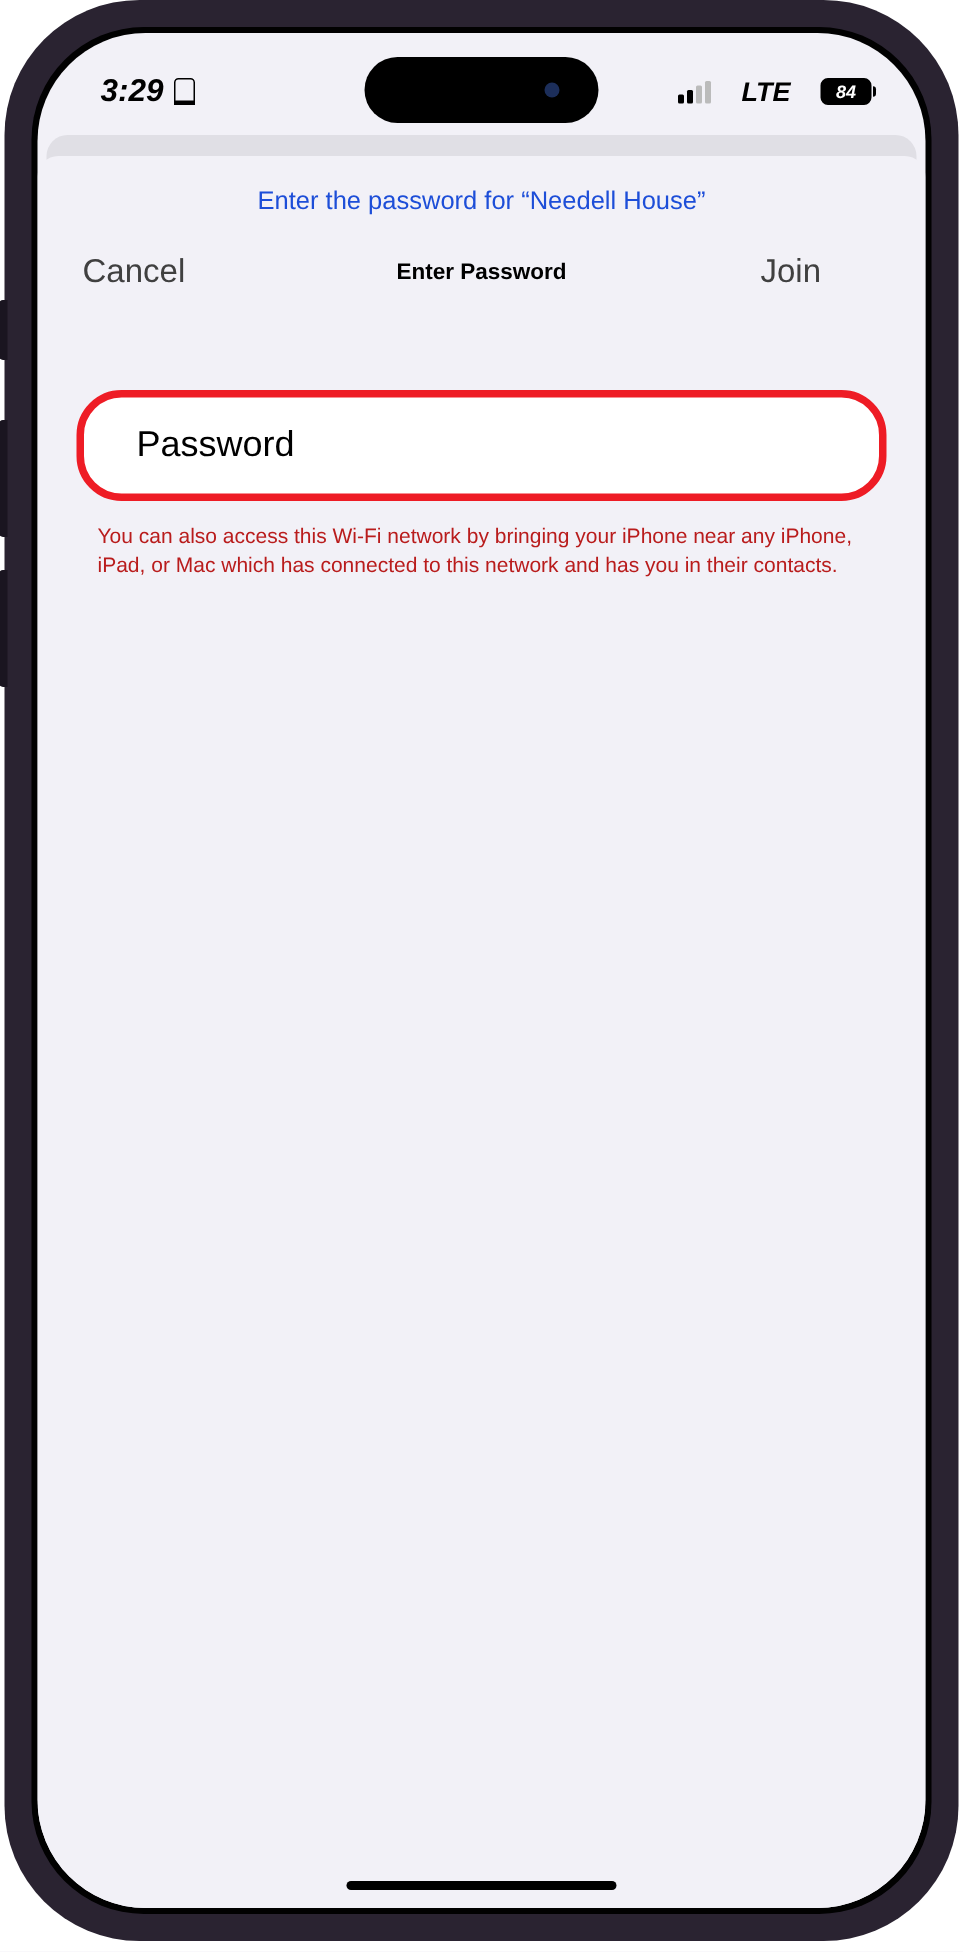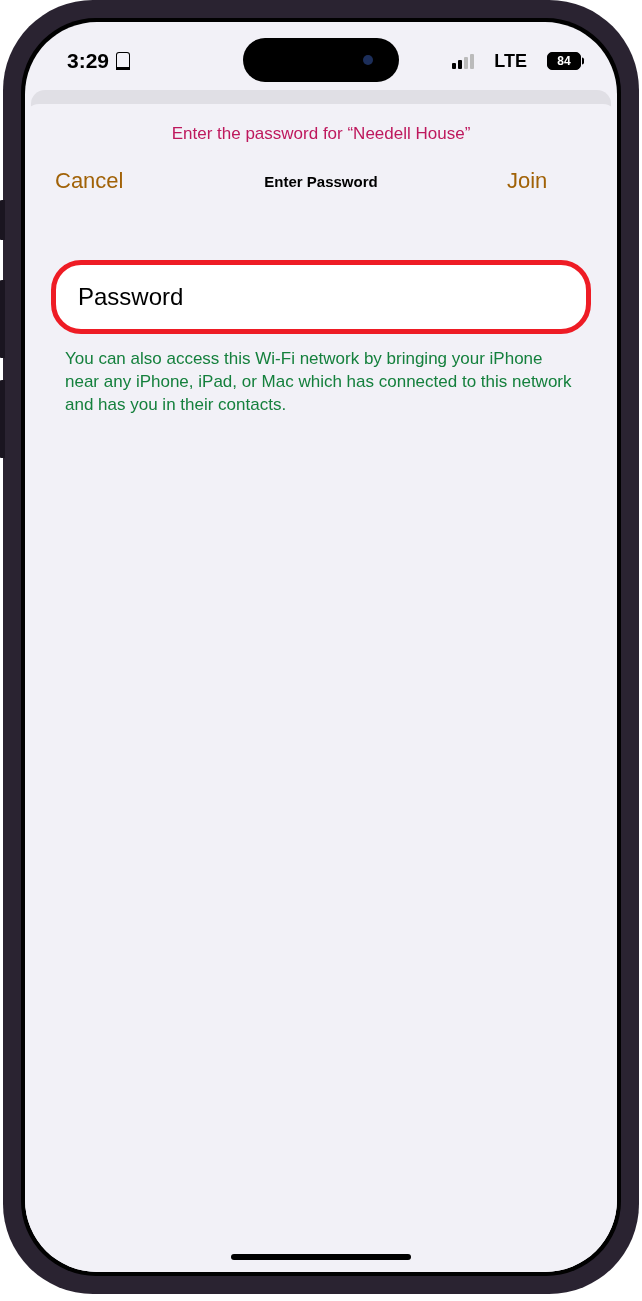--- a/index.html
+++ b/index.html
@@ -63,20 +63,21 @@
       border-radius: 50%;
     }
     .status-bar {
       display: flex;
       justify-content: space-between;
       align-items: center;
       padding: 20px 36px 0 42px;
       height: 58px;
       position: relative;
       z-index: 50;
+      font-style: italic;
     }
     .status-left {
       display: flex;
       align-items: center;
       gap: 4px;
       font-size: 21px;
       font-weight: 600;
     }
     .status-right {
       display: flex;
@@ -152,32 +153,32 @@
       top: 82px;
       left: 0;
       right: 0;
       bottom: 0;
       background: #f2f1f7;
       border-radius: 14px 14px 0 0;
     }
     .sheet-subtitle {
       text-align: center;
       font-size: 17px;
-      color: #be185d;
+      color: #1d4ed8;
       padding: 20px 0 10px 0;
     }
     .nav-bar {
       display: flex;
       justify-content: space-between;
       align-items: center;
       padding: 14px 30px 22px 30px;
     }
     .nav-left, .nav-right {
       font-size: 22px;
-      color: #a16207;
+      color: #404040;
       min-width: 80px;
     }
     .nav-right {
     }
     .nav-title {
       font-size: 15px;
       font-weight: 600;
       color: #000;
     }
     .content {
@@ -189,29 +190,30 @@
       border: 5px solid #ee1c25;
       padding: 18px 22px;
     }
     .password-input {
       width: 100%;
       border: none;
       outline: none;
       font-size: 24px;
       color: #737373;
       background: transparent;
+      margin-left: 13px;
     }
     .password-input::placeholder {
       color: #000;
     }
     .help-text {
       padding: 14px 14px 0 14px;
-      font-size: 17px;
+      font-size: 14px;
       line-height: 1.35;
-      color: #15803d;
+      color: #b91c1c;
     }
     .home-indicator {
       position: absolute;
       bottom: 12px;
       left: 50%;
       transform: translateX(-50%);
       width: 180px;
       height: 6px;
       background: #000;
       border-radius: 3px;

